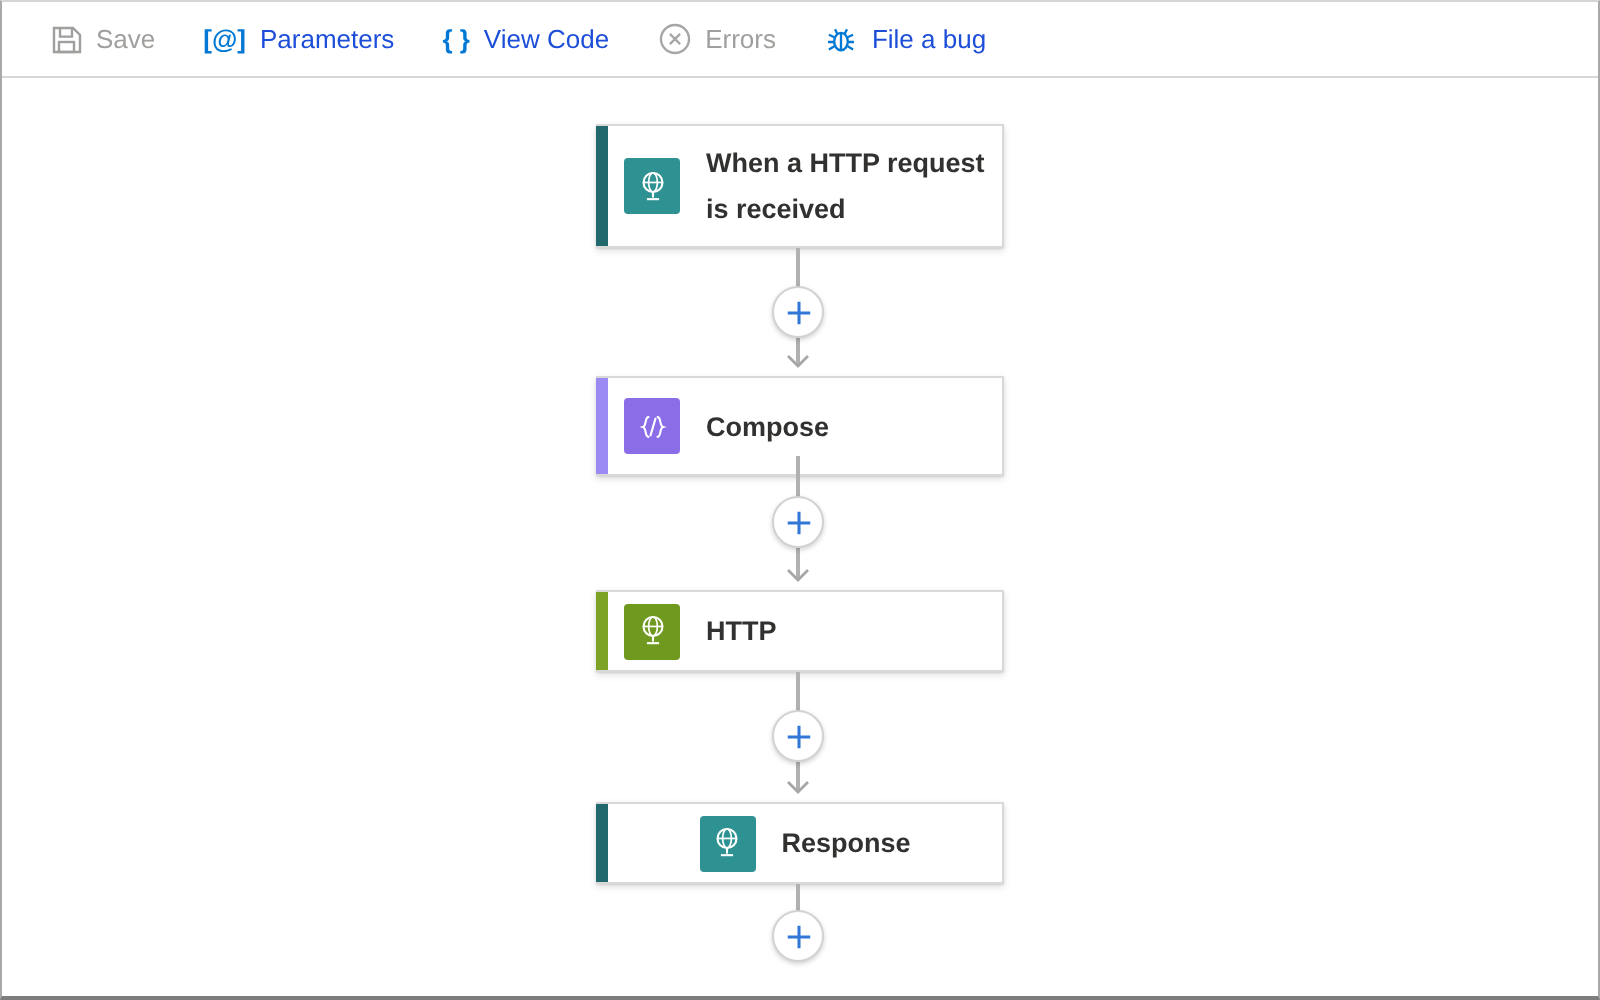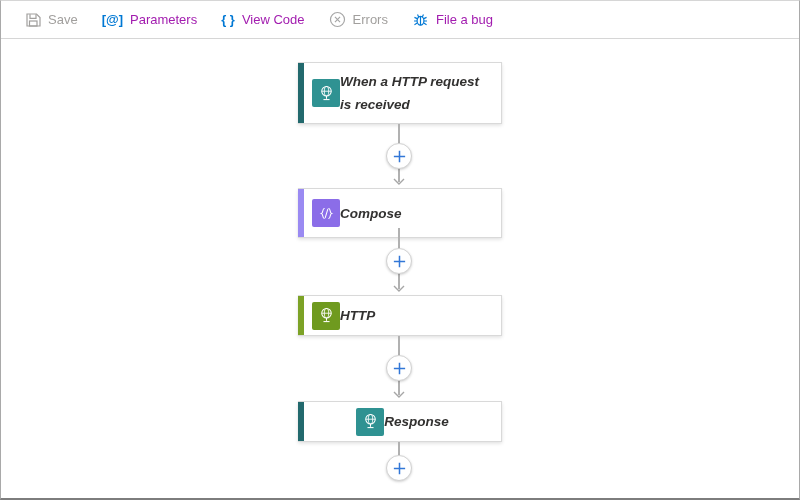--- a/index.html
+++ b/index.html
@@ -14,40 +14,40 @@
   
   .toolbar{
     position:absolute;left:0;top:0;width:100%;height:38px;
     display:flex;align-items:center;gap:4px;
     padding-left:14px;background:#fff;border-bottom:1px solid #d6d6d6;
   }
   .tb-item{
     display:flex;align-items:center;gap:7px;
     padding:0 10px;height:30px;cursor:pointer;white-space:nowrap;
   }
-  .tb-label{font-size:13px;color:#a21caf;}
+  .tb-label{font-size:13px;color:#1d4ed8;}
   .tb-item.disabled .tb-label{color:#a19f9d;}
   .tb-glyph{font-size:13px;font-weight:700;color:#0078d4;letter-spacing:0;}
   .tb-icon{display:flex;align-items:center;}
   
   .canvas{position:absolute;left:0;top:39px;width:100%;height:460px;background:#fff;}
   .card{
     position:absolute;left:297px;width:204px;background:#fff;
     border:1px solid #d9d9d9;border-left:none;
     box-shadow:0 1.6px 3.6px rgba(0,0,0,0.13),0 0.3px 0.9px rgba(0,0,0,0.10);
     display:flex;align-items:center;cursor:pointer;
   }
   .accent{position:absolute;left:0;top:0;bottom:0;width:6px;}
   .icon-box{
     width:28px;height:28px;border-radius:2px;margin-left:14px;
     display:flex;align-items:center;justify-content:center;flex:none;
   }
   .card-title{
-    margin-right:8px;
-    font-size:13.5px;font-weight:700;color:#323130;line-height:23px;font-style:italic;
+    margin-left:13px;margin-right:8px;
+    font-size:13.5px;font-weight:700;color:#323130;line-height:23px;
   }
   
   .connector{position:absolute;left:398px;width:0;}
   .conn-line{position:absolute;left:-1px;width:2px;background:#b1b1b1;}
   .plus-btn{
     position:absolute;left:-13px;width:26px;height:26px;border-radius:50%;
     background:#fff;border:1px solid #d2d2d2;
     box-shadow:0 1px 2.5px rgba(0,0,0,0.18);
     display:flex;align-items:center;justify-content:center;cursor:pointer;padding:0;
   }

